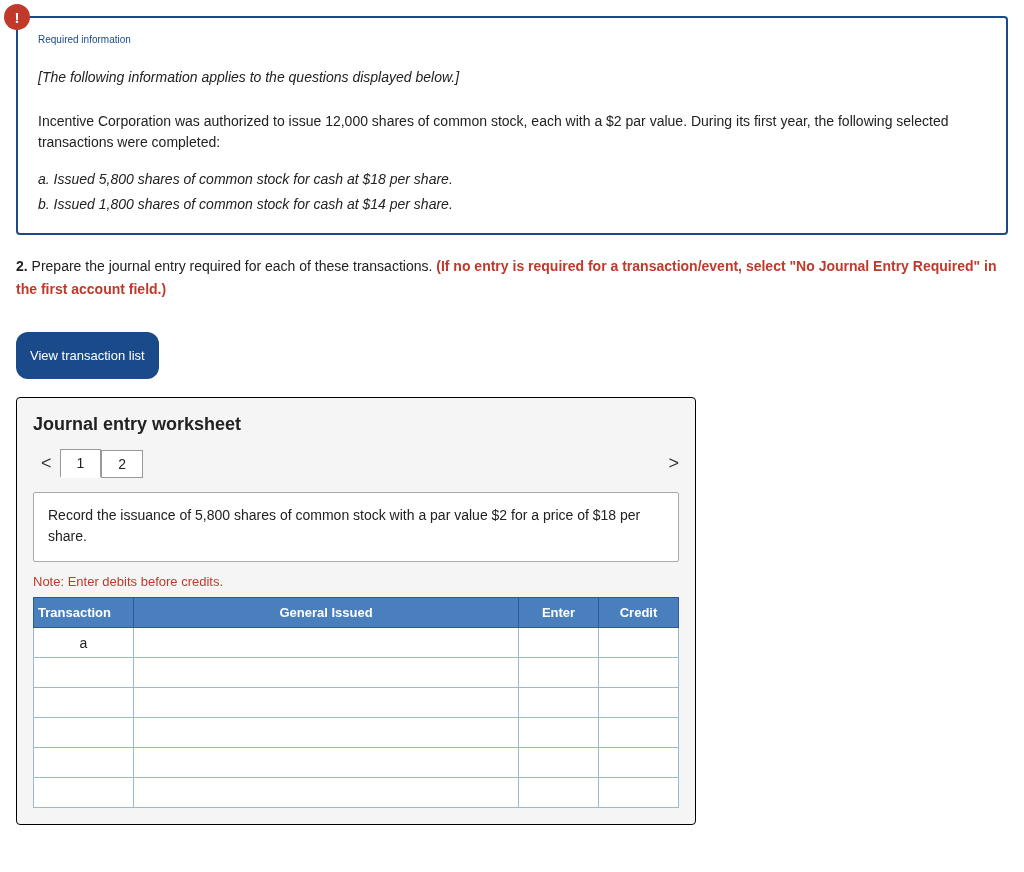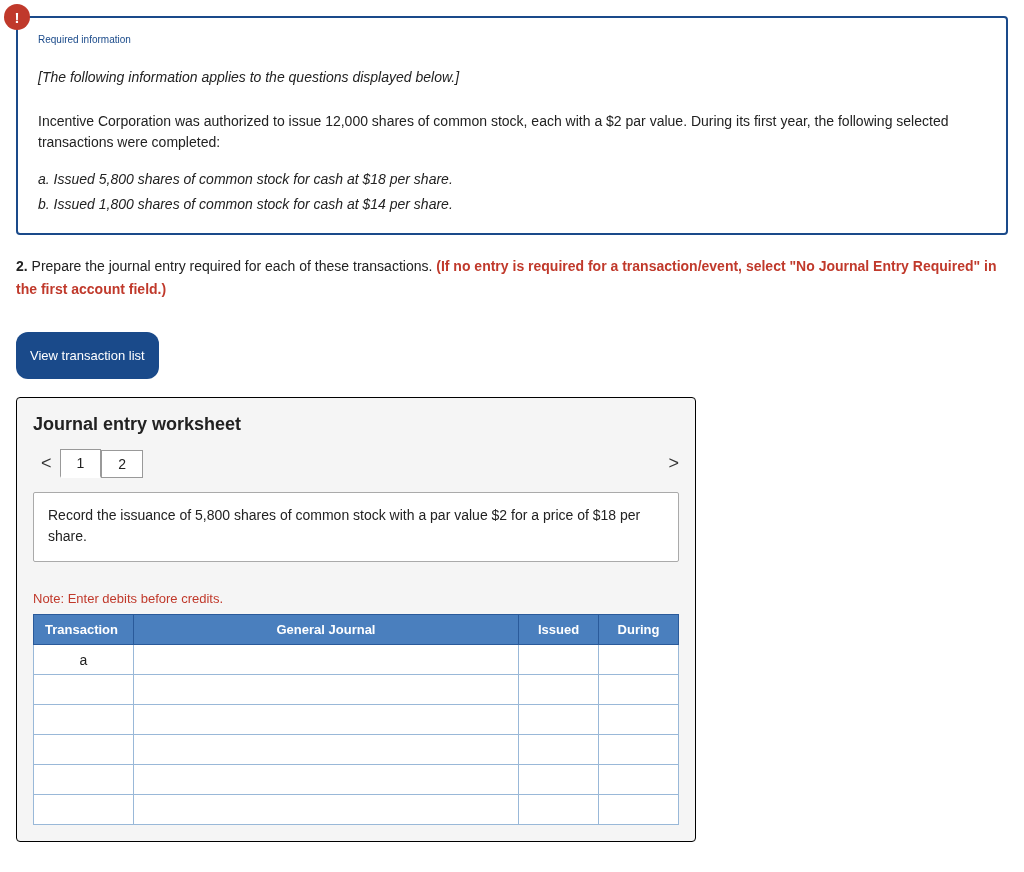--- a/index.html
+++ b/index.html
@@ -127,21 +127,21 @@
       font-size: 18px;
       color: #333;
       cursor: pointer;
     }
 
     
     .description-box {
       border: 1px solid #aaa;
       background: white;
       padding: 12px 14px;
-      margin-bottom: 29px;
+      margin-bottom: 12px;
       border-radius: 2px;
       line-height: 1.5;
       min-height: 70px;
     }
 
     
     .note-text {
       color: #c0392b;
       font-size: 13px;
       margin-bottom: 8px;
@@ -156,21 +156,21 @@
       background: #4a7fbe;
       color: white;
       text-align: center;
       padding: 7px 8px;
       font-size: 13px;
       border: 1px solid #2a5a9a;
     }
     .journal-table th.col-transaction {
       width: 100px;
       text-align: left;
-      padding-left: 11px;
+      padding-left: 4px;
     }
     .journal-table th.col-journal {
       text-align: center;
     }
     .journal-table th.col-debit,
     .journal-table th.col-credit {
       width: 80px;
     }
     .journal-table td {
       border: 1px solid #99b8d8;
@@ -237,23 +237,23 @@
   </div>
 
   <div class="description-box">Record the issuance of 5,800 shares of common stock with a par value $2 for a price of $18 per share.</div>
 
   <p class="note-text">Note: Enter debits before credits.</p>
 
   <table class="journal-table">
     <thead>
       <tr>
         <th class="col-transaction">Transaction</th>
-        <th class="col-journal">General Journal</th>
-        <th class="col-debit">Issued</th>
-        <th class="col-credit">During</th>
+        <th class="col-journal">General Issued</th>
+        <th class="col-debit">Enter</th>
+        <th class="col-credit">Credit</th>
       </tr>
     </thead>
     <tbody>
       <tr class="row-a">
         <td class="col-transaction">a</td>
         <td><input type="text" style=""></td>
         <td><input type="text" style=""></td>
         <td><input type="text" style=""></td>
       </tr>
       <tr class="row-empty">

